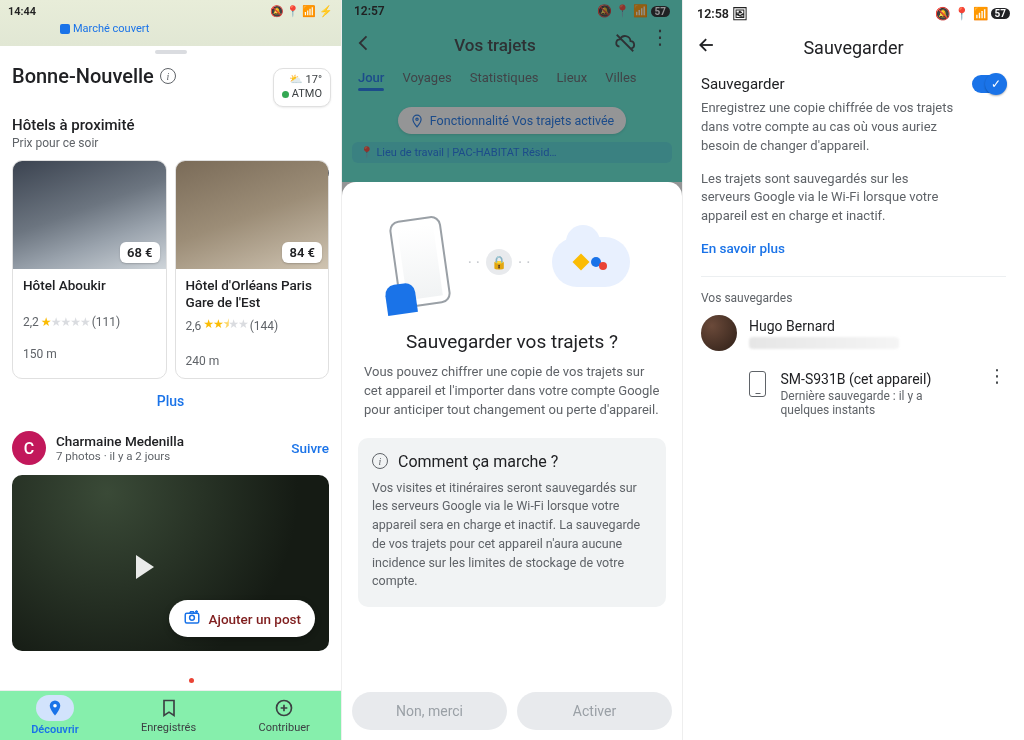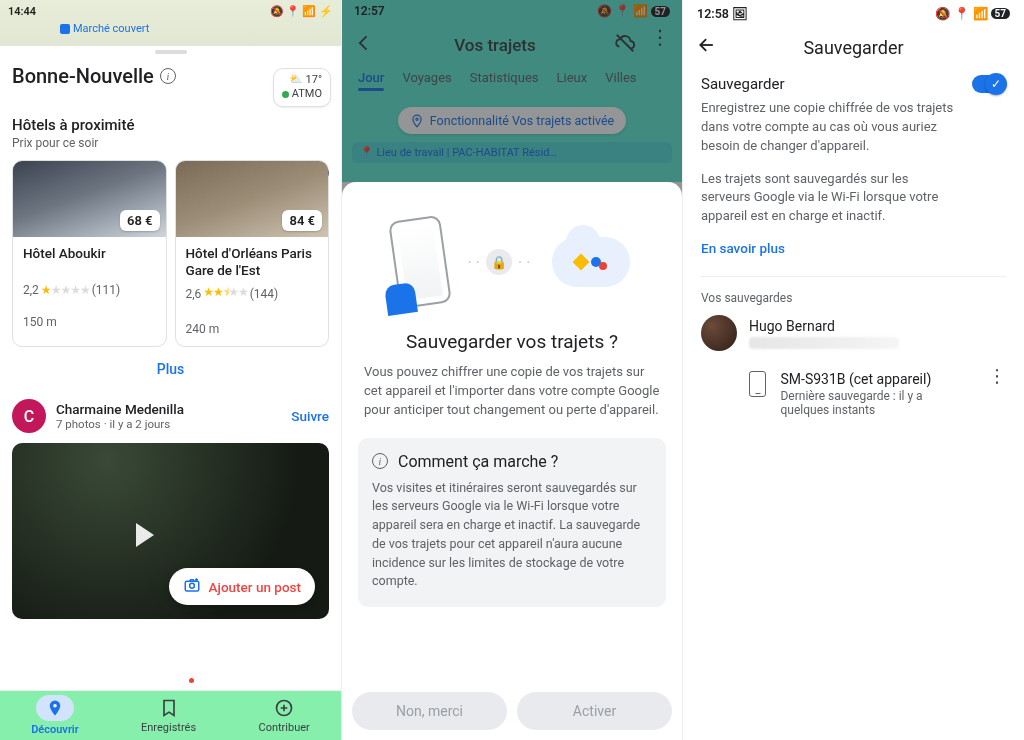--- a/index.html
+++ b/index.html
@@ -23,39 +23,39 @@
   .title1 { font-size:20px; font-weight:500; color:#202124;}
   .info-ico { width:16px; height:16px; border:1.5px solid #5f6368; border-radius:50%; display:inline-flex; align-items:center; justify-content:center; font-size:10px; color:#5f6368; font-family:Georgia, serif; font-style:italic;}
   .weather-chip { position:absolute; right:10px; top:18px; background:#fff; border:1px solid #e0e0e0; border-radius:10px; padding:4px 8px; text-align:right; font-size:11px; line-height:1.3; color:#3c4043; box-shadow:0 1px 2px rgba(0,0,0,.08);}
   .weather-chip .sun { color:#fbbc04; }
   .atmo-dot { width:7px; height:7px; background:#34a853; border-radius:50%; display:inline-block; margin-right:3px; vertical-align:middle;}
   .section-h { margin-top:28px; font-size:15px; font-weight:500; color:#202124;}
   .section-sub { font-size:12px; color:#5f6368; margin-top:2px; }
   .info-right { position:absolute; right:12px; top:115px; }
   .cards { display:flex; gap:8px; margin-top:10px; }
   .card { flex:1; border:1px solid #e0e0e0; border-radius:10px; overflow:hidden; background:#fff;}
-  .card .img { height:76px; position:relative; display:flex; align-items:center; justify-content:center; color:#fff; font-size:12px; }
+  .card .img { height:108px; position:relative; display:flex; align-items:center; justify-content:center; color:#fff; font-size:12px; }
   .img.a { background:linear-gradient(160deg,#3b4350,#6c7580 45%,#9aa3ad 70%,#cfd5da);}
   .img.b { background:linear-gradient(160deg,#7a6b58,#9c8d77 50%,#cfc4b2);}
   .price-badge { position:absolute; bottom:6px; right:6px; background:#fff; color:#202124; border-radius:6px; font-size:13px; font-weight:600; padding:3px 7px; box-shadow:0 1px 2px rgba(0,0,0,.2);}
   .card .body { padding:8px 10px 10px 10px; }
   .hname { font-size:13.5px; font-weight:500; color:#202124; line-height:1.25; min-height:34px; }
   .rating-row { font-size:12px; color:#5f6368; margin-top:4px; display:flex; align-items:center; gap:2px;}
   .stars { color:#fbbc04; letter-spacing:-1px;}
   .stars .grey { color:#dadce0; }
   .dist { font-size:12px; color:#5f6368; margin-top:18px;}
   .plus-link { text-align:center; margin-top:14px; font-size:14px; font-weight:500; color:#1a73e8;}
   .post { display:flex; align-items:center; gap:10px; margin-top:22px;}
   .avatar { width:34px; height:34px; border-radius:50%; background:#c2185b; color:#fff; display:flex; align-items:center; justify-content:center; font-size:16px; font-weight:500;}
   .post .who { font-size:13.5px; color:#202124; font-weight:500;}
   .post .meta { font-size:11.5px; color:#5f6368;}
   .suivre { margin-left:auto; color:#1a73e8; font-size:13.5px; font-weight:500;}
   .media { margin-top:10px; height:176px; border-radius:10px; background:radial-gradient(circle at 30% 10%, #3a4a37, #151b14 70%); position:relative;}
   .play { position:absolute; left:42%; top:52%; transform:translate(-50%,-50%); width:0; height:0; border-left:18px solid rgba(255,255,255,.9); border-top:12px solid transparent; border-bottom:12px solid transparent;}
-  .add-post { position:absolute; right:14px; bottom:14px; background:#fff; border-radius:22px; padding:8px 14px; display:flex; gap:8px; align-items:center; font-size:13.5px; color:#ef4444; font-weight:500; box-shadow:0 2px 6px rgba(0,0,0,.25);}
+  .add-post { position:absolute; right:14px; bottom:14px; background:#fff; border-radius:22px; padding:8px 14px; display:flex; gap:8px; align-items:center; font-size:13.5px; color:#7f1d1d; font-weight:500; box-shadow:0 2px 6px rgba(0,0,0,.25);}
   .cam-ico svg { width:18px; height:18px; }
   .bottom-nav { position:absolute; bottom:0; left:0; right:0; height:50px; background:#86efac; border-top:1px solid #eee; display:flex; justify-content:space-around; align-items:center;}
   .nav-item { text-align:center; font-size:11px; color:#3c4043;}
   .nav-item.active { font-weight:600; color:#1a73e8;}
   .pin-active { width:38px; height:26px; background:#d2e3fc; border-radius:14px; margin:0 auto 2px; display:flex; align-items:center; justify-content:center;}
   .dot-badge { width:5px; height:5px; background:#ea4335; border-radius:50%; position:absolute; transform:translate(10px,-20px);}
 
   
   .p2 .dim { position:absolute; inset:0; background:rgba(32,33,36,.48); }
   .p2-bg { position:relative; height:182px; background:#5eead4;}

